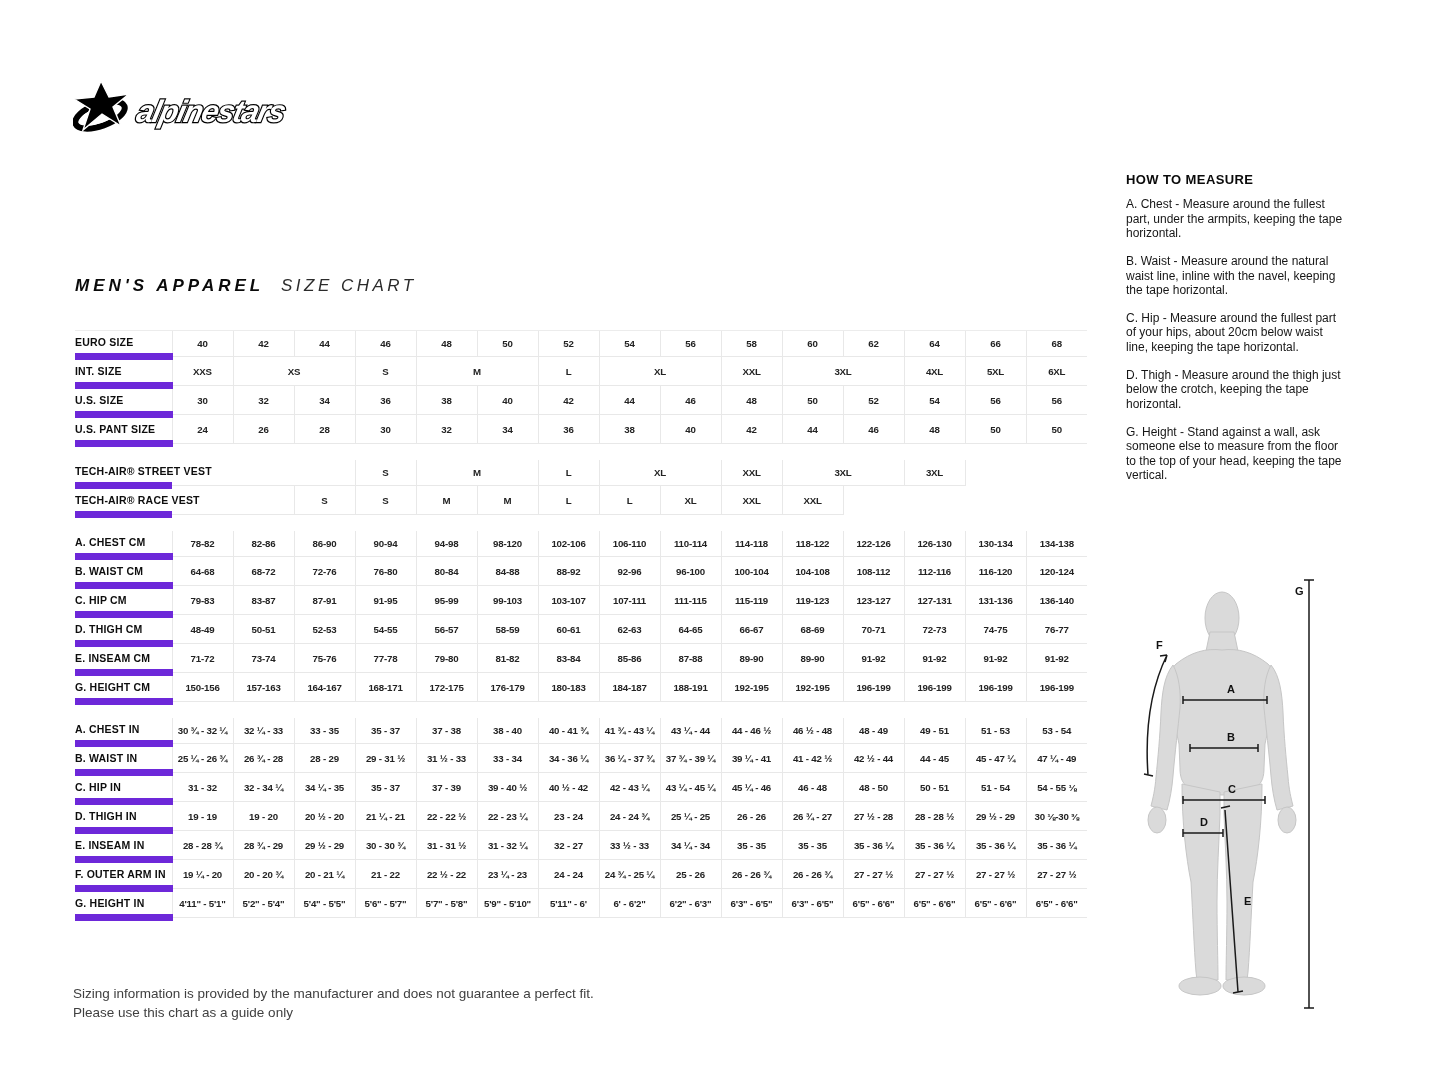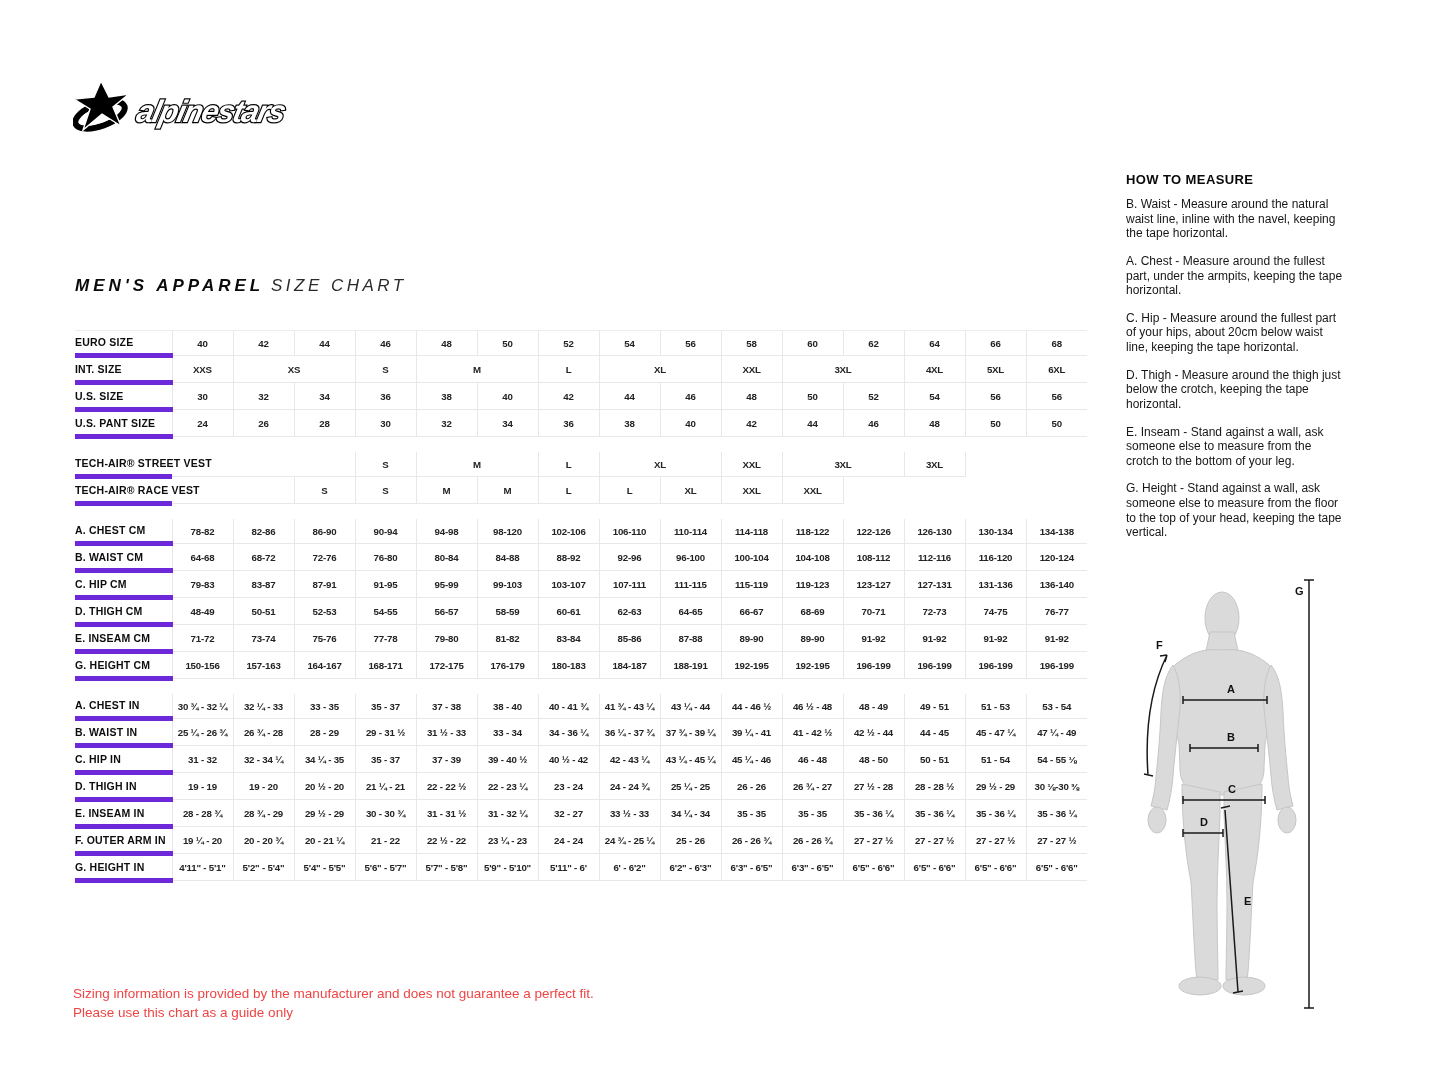--- a/index.html
+++ b/index.html
@@ -6,31 +6,31 @@
   body{width:1445px;height:1084px;position:relative;overflow:hidden;
        font-family:"Liberation Sans","DejaVu Sans",sans-serif;color:#111;}
   .abs{position:absolute;}
 
   
   .logo{left:73px;top:80px;}
 
   
   .title{left:75px;top:276px;font-style:italic;font-size:17px;white-space:nowrap;}
   .title .main{font-weight:bold;letter-spacing:4px;color:#0a0a0a;}
-  .title .sub{font-weight:400;letter-spacing:3.5px;color:#2b2b2b;margin-left:2px;}
+  .title .sub{font-weight:400;letter-spacing:3.5px;color:#2b2b2b;margin-left:12px;}
 
   
   .tablewrap{left:75px;top:330px;}
   table.sizes{border-collapse:collapse;table-layout:fixed;width:1012px;}
   table.sizes col.lbl{width:97px;}
   table.sizes col.c{width:61px;}
   table.sizes th{
     text-align:left;font-size:10.5px;font-weight:bold;letter-spacing:.2px;
     color:#0d0d0d;padding:0 2px 0 0;height:22px;vertical-align:middle;
-    border-bottom:5px solid #6d28d9;line-height:1.15;
+    border-bottom:7px solid #6d28d9;line-height:1.15;
   }
   table.sizes tr.nowrap th{white-space:nowrap;overflow:visible;}
   table.sizes td{
     text-align:center;font-size:9.7px;font-weight:bold;color:#232323;
     height:22px;padding:0 1px;vertical-align:middle;letter-spacing:-0.2px;
   }
   table.sizes td.pop{border-left:1px solid #e8e8e8;border-bottom:1px solid #e8e8e8;}
   table.sizes td.empty{border:none;}
   table.sizes td.empty.lead{border-bottom:1px solid #e8e8e8;}
   table.sizes td.empty.trail{border-left:1px solid #e8e8e8;}
@@ -39,21 +39,21 @@
 
   
   .howto{left:1126px;top:172px;width:219px;}
   .howto h3{margin:0 0 10px 0;font-size:13px;font-weight:bold;letter-spacing:.4px;color:#0a0a0a;}
   .howto p{margin:0 0 13px 0;font-size:12px;line-height:1.22;color:#161616;}
 
   
   .figure{left:1136px;top:572px;}
 
   
-  .disclaimer{left:73px;top:985px;font-size:13.5px;line-height:1.4;color:#ef4444;}
+  .disclaimer{left:73px;top:985px;font-size:13.5px;line-height:1.4;color:#404040;}
 </style>
 </head>
 <body>
 
 <div class="abs logo">
   <svg width="255" height="58" viewBox="0 0 255 58">
     <g>
       <ellipse cx="27" cy="35" rx="26" ry="11" transform="rotate(-20 27 35)" fill="none" stroke="#000" stroke-width="6"></ellipse>
       <ellipse cx="27" cy="35" rx="20" ry="6.5" transform="rotate(-20 27 35)" fill="none" stroke="#fff" stroke-width="3"></ellipse>
       <path d="M28 1 L36 17 L56 14 L40 27 L48 46 L29 34 L10 50 L17 29 L1 19 L21 17 Z" fill="#000" stroke="#fff" stroke-width="1.4"></path>
@@ -426,25 +426,24 @@
           <td class="pop">6'5" - 6'6"</td>
           <td class="pop">6'5" - 6'6"</td>
           <td class="pop">6'5" - 6'6"</td>
         </tr>
       </tbody>
   </table>
 </div>
 
 <div class="abs howto">
   <h3>HOW TO MEASURE</h3>
+  <p>A. Chest - Measure around the fullest part, under the armpits, keeping the tape horizontal.</p>
   <p>B. Waist - Measure around the natural waist line, inline with the navel, keeping the tape horizontal.</p>
-  <p>A. Chest - Measure around the fullest part, under the armpits, keeping the tape horizontal.</p>
   <p>C. Hip - Measure around the fullest part of your hips, about 20cm below waist line, keeping the tape horizontal.</p>
   <p>D. Thigh - Measure around the thigh just below the crotch, keeping the tape horizontal.</p>
-  <p>E. Inseam - Stand against a wall, ask someone else to measure from the crotch to the bottom of your leg.</p>
   <p>G. Height - Stand against a wall, ask someone else to measure from the floor to the top of your head, keeping the tape vertical.</p>
 </div>
 
 <div class="abs figure">
   <svg width="200" height="455" viewBox="0 0 200 455">
     <g fill="#dadada" stroke="#c6c6c6" stroke-width="1">
       <ellipse cx="86" cy="46" rx="17" ry="26"></ellipse>
       <path d="M74 60 L98 60 L103 84 L69 84 Z"></path>
       <path d="M40 92 C55 80 70 76 86 78 C102 76 117 80 132 92 C138 98 140 106 139 116 C136 142 132 158 129 172 L128 196 C128 212 122 222 86 223 C50 222 44 212 44 196 L43 172 C40 158 36 142 33 116 C32 106 34 98 40 92 Z"></path>
       <path d="M37 93 C28 104 26 122 25 140 C24 165 22 185 20 205 C19 218 17 226 15 234 L31 238 C34 228 36 216 37 204 C39 180 42 156 44 136 C45 120 43 104 37 93 Z"></path>

